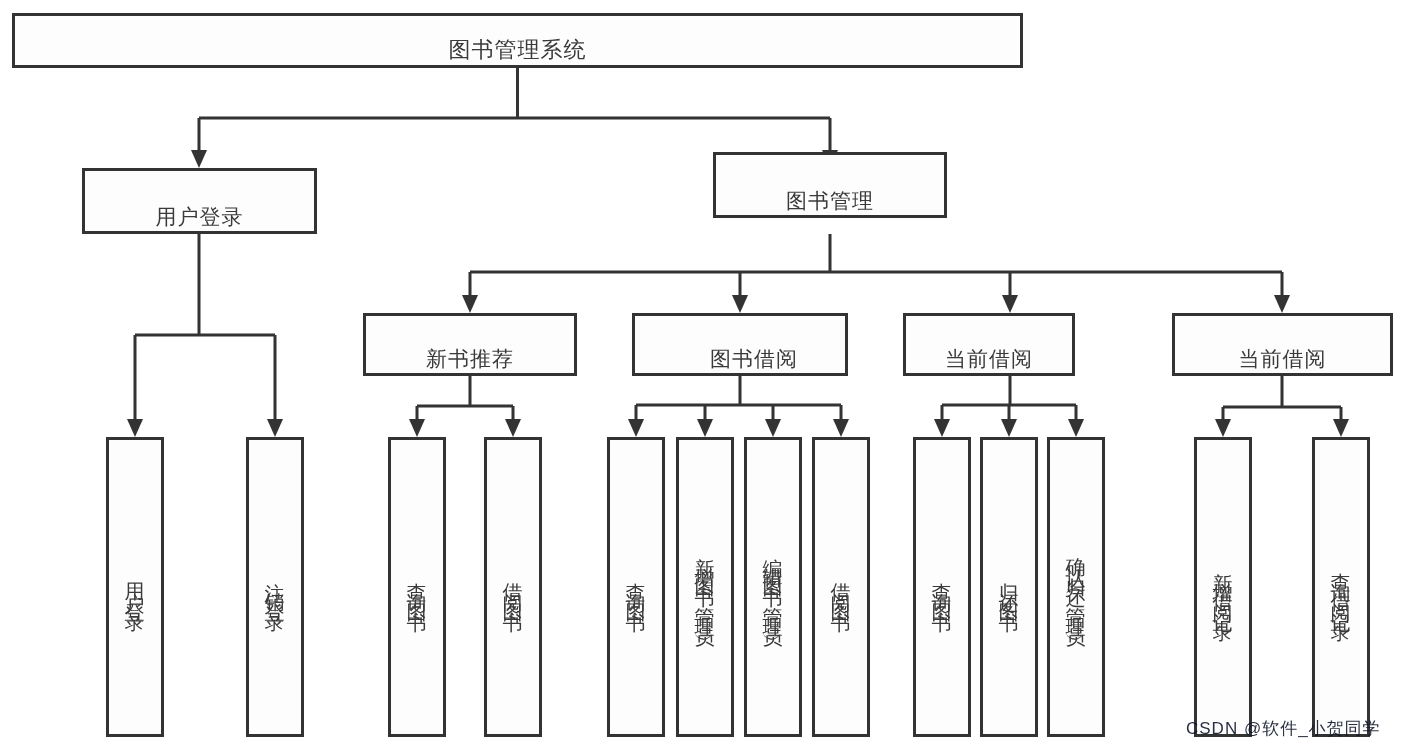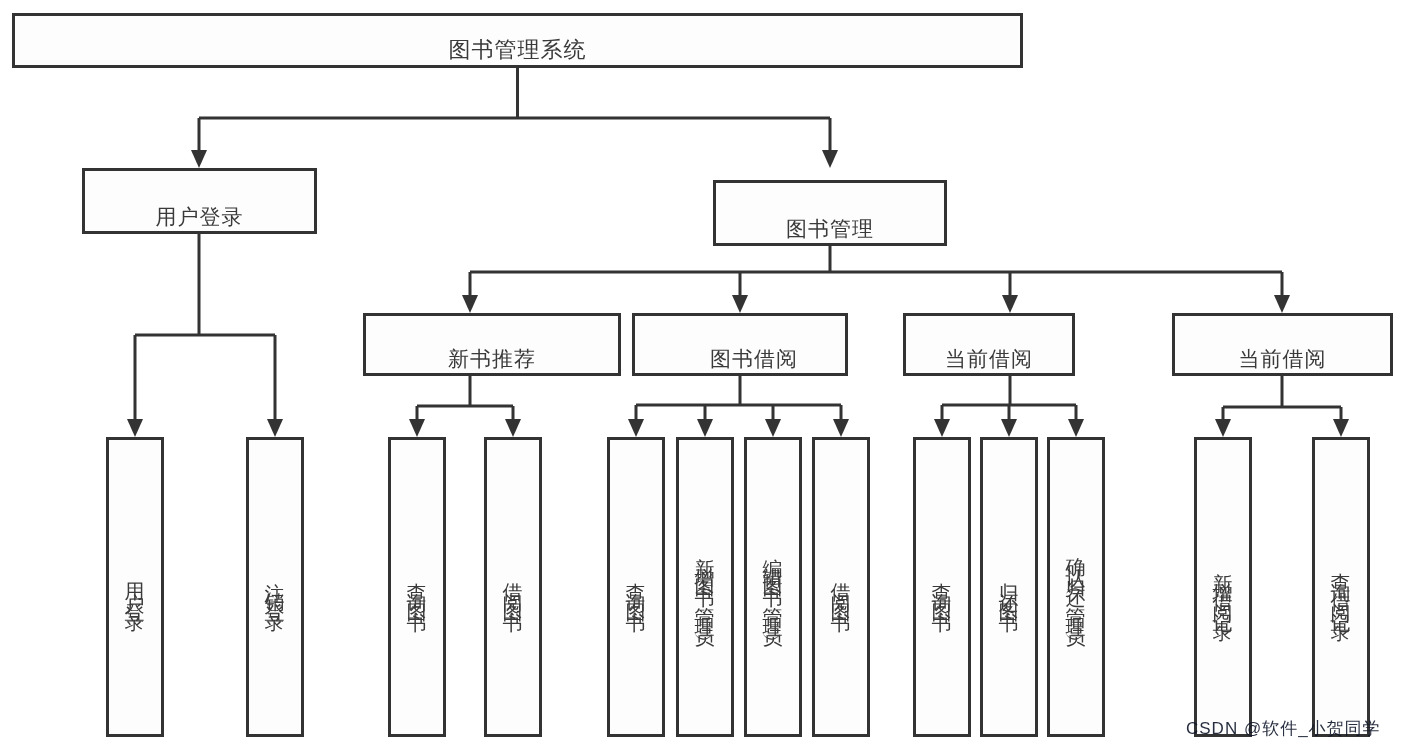--- a/index.html
+++ b/index.html
@@ -107,25 +107,25 @@
     </g>
   </svg>
 
   <div class="node hbox root" style="left:12px; top:13px; width:1011px; height:55px;">
     <span>图书管理系统</span>
   </div>
 
   <div class="node hbox" style="left:82px; top:168px; width:235px; height:66px;">
     <span>用户登录</span>
   </div>
-  <div class="node hbox" style="left:713px; top:180px; width:234px; height:66px;">
+  <div class="node hbox" style="left:713px; top:152px; width:234px; height:66px;">
     <span>图书管理</span>
   </div>
 
-  <div class="node hbox" style="left:363px; top:313px; width:258px; height:63px;">
+  <div class="node hbox" style="left:363px; top:313px; width:214px; height:63px;">
     <span>新书推荐</span>
   </div>
   <div class="node hbox" style="left:632px; top:313px; width:216px; height:63px;padding-left:28px;">
     <span>图书借阅</span>
   </div>
   <div class="node hbox" style="left:903px; top:313px; width:172px; height:63px;">
     <span>当前借阅</span>
   </div>
   <div class="node hbox" style="left:1172px; top:313px; width:221px; height:63px;">
     <span>当前借阅</span>

